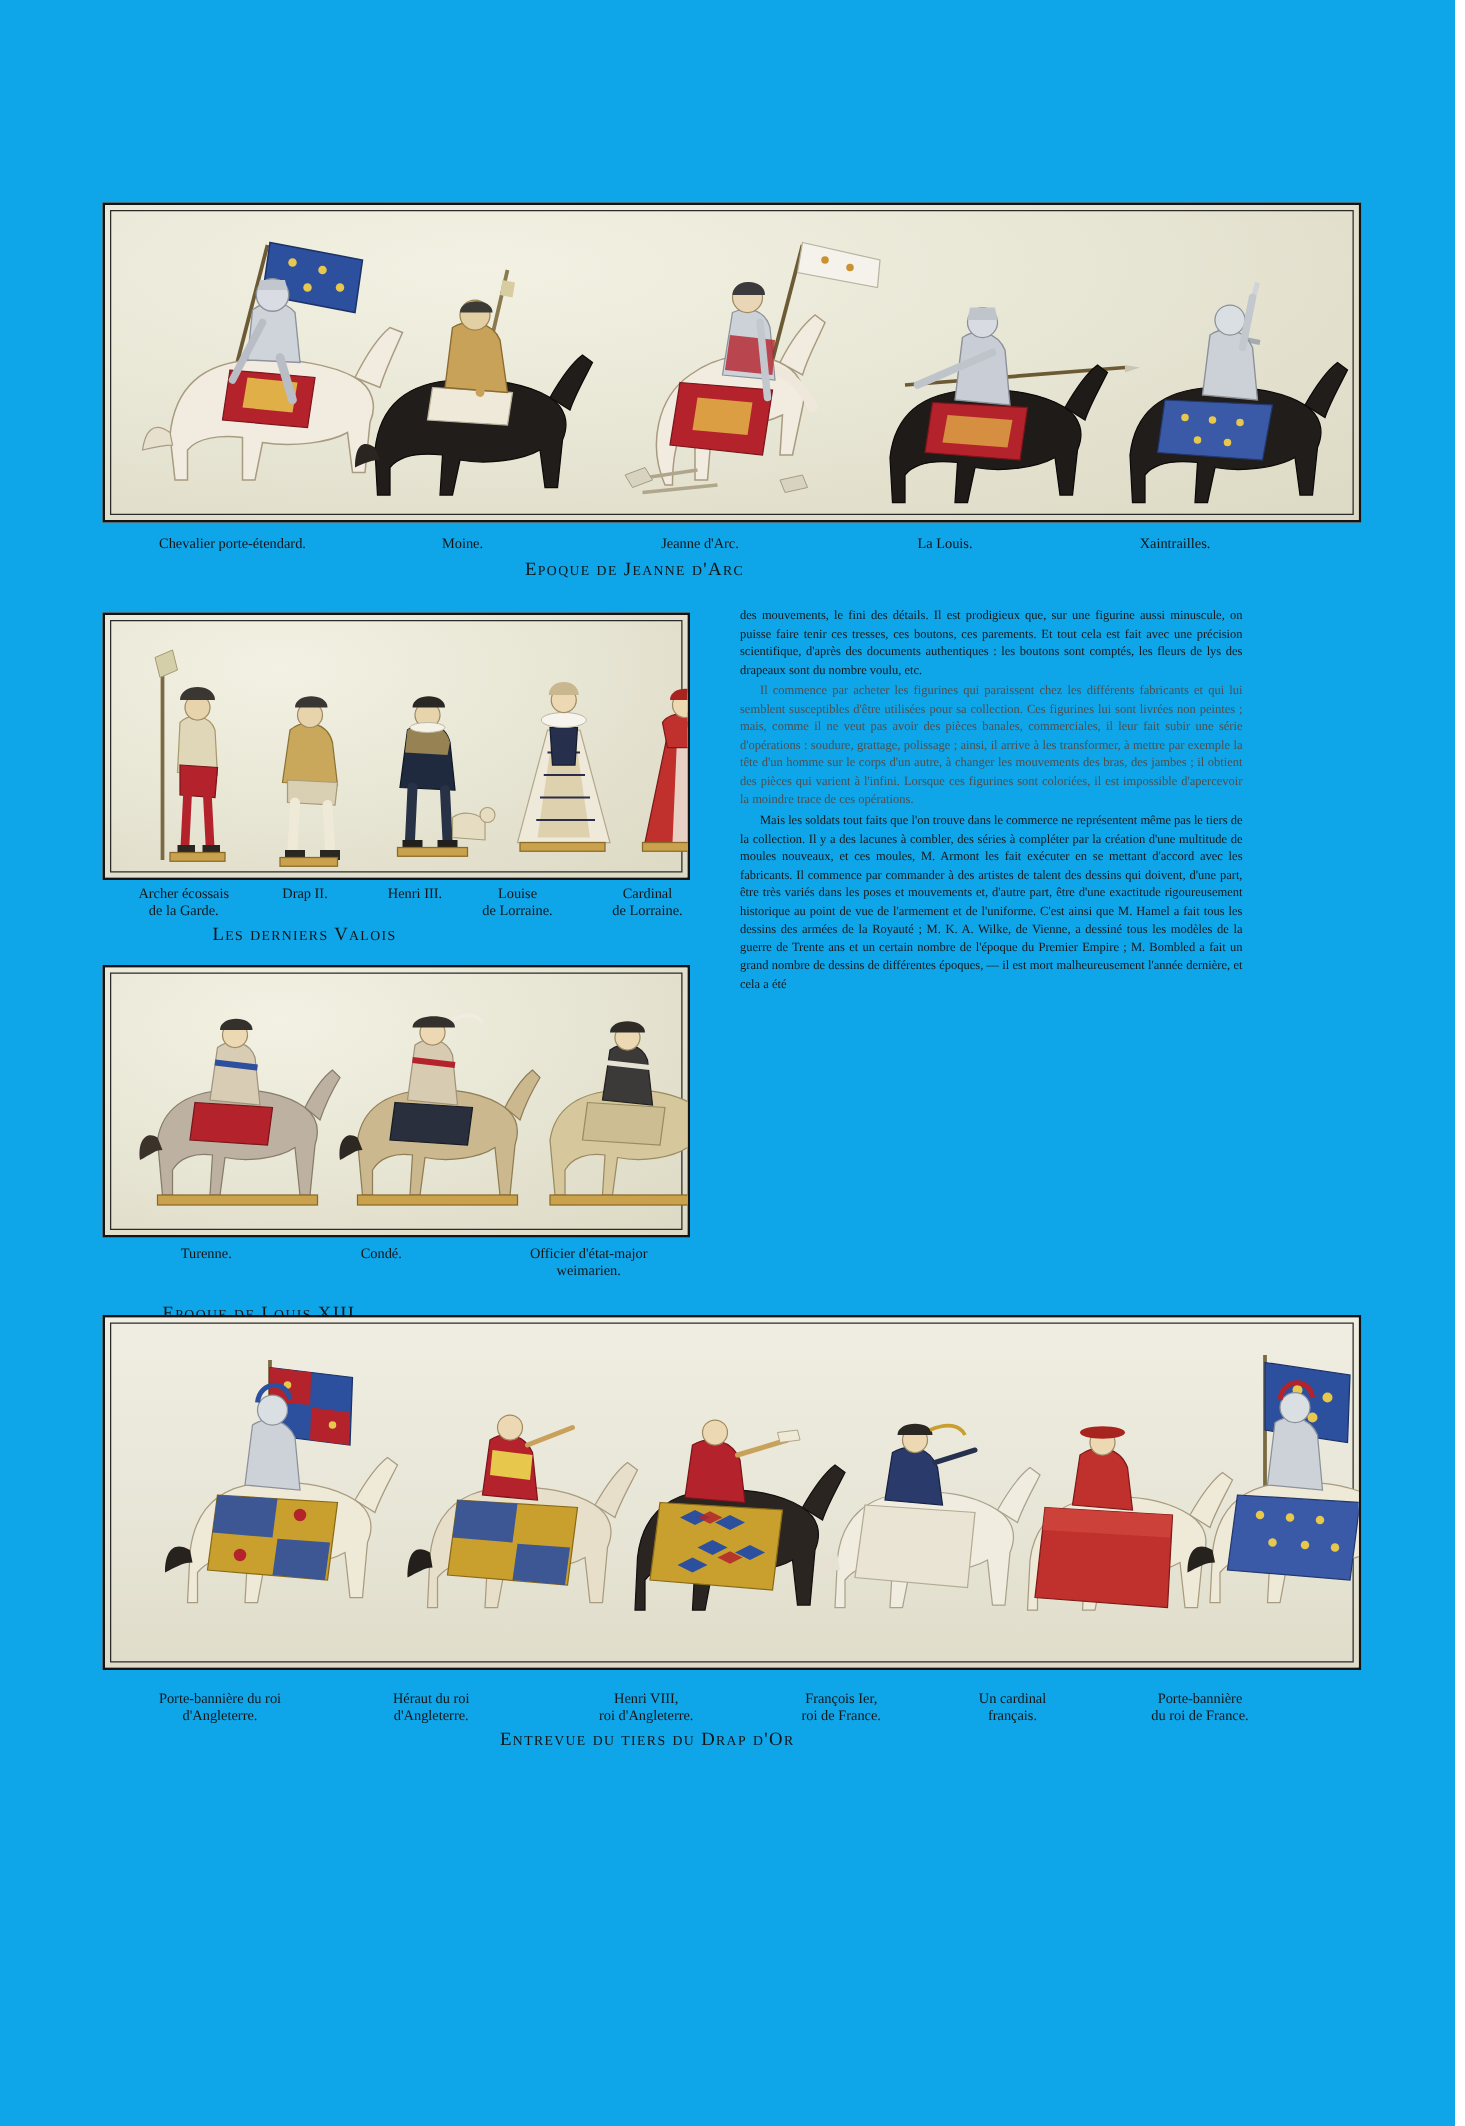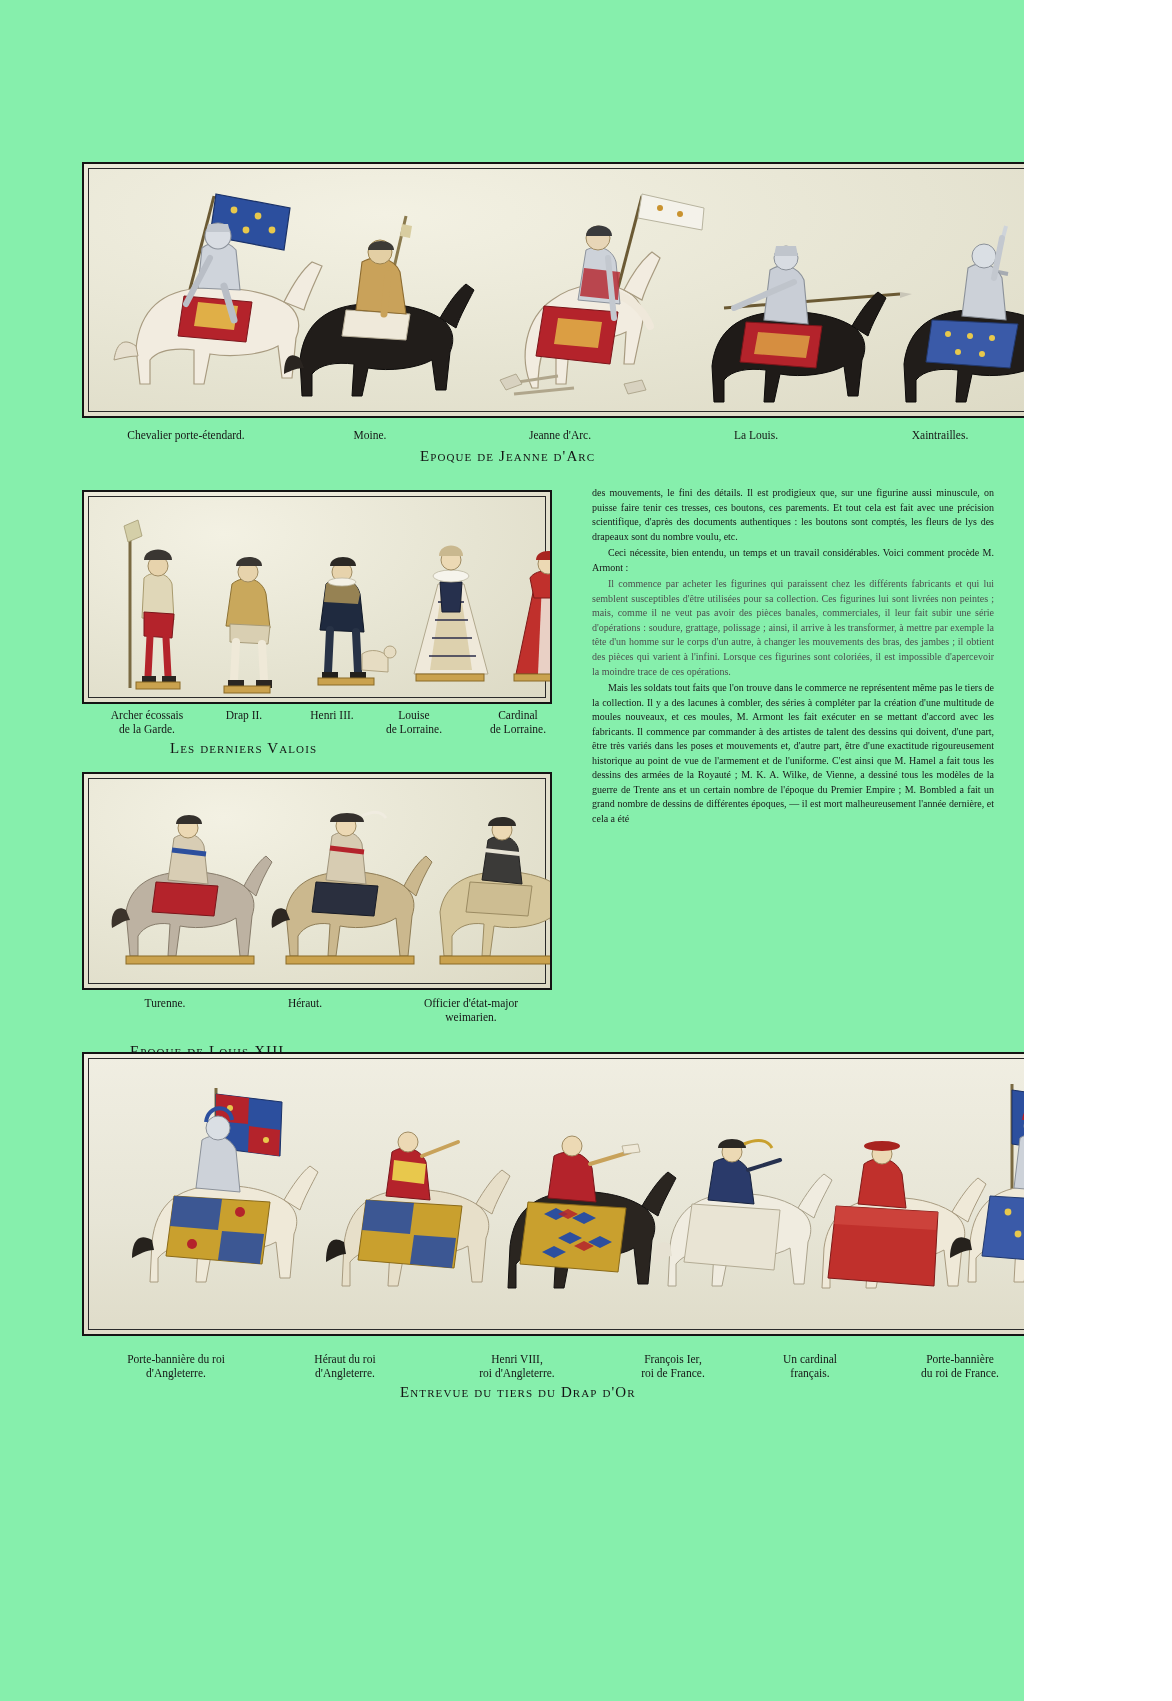--- a/index.html
+++ b/index.html
@@ -2,23 +2,23 @@
 <html><head>
 <meta charset="utf-8">
 <style>
   html, body {
     margin: 0;
     padding: 0;
     background: #ffffff;
   }
   .page {
     position: relative;
-    width: 1024px;
+    width: 1164px;
     height: 1701px;
-    background: #86efac;
+    background: #0ea5e9;
     overflow: hidden;
     font-family: "Liberation Serif", serif;
     color: #1a1a1a;
   }
 
   
   .plate {
     position: absolute;
     box-sizing: border-box;
     border: 2px solid #141414;
@@ -393,28 +393,27 @@
         <path d="M66 24 C78 16 92 20 96 32 L100 68 L60 64 Z" fill="#3b3a38" stroke="#222120" stroke-width="1"></path>
         <path d="M62 34 L98 38" stroke="#e6e2d4" stroke-width="4"></path>
         <circle cx="80" cy="14" r="10" fill="#ecd9b4" stroke="#a08c63" stroke-width="1"></circle>
         <path d="M66 10 C66 -2 94 -2 94 10 Z" fill="#2f2c28"></path>
         <rect x="18" y="140" width="130" height="8" fill="#caa24e" stroke="#8a6a26" stroke-width="1"></rect>
       </svg>
     </div>
   </div>
 
   <div class="cap" style="left:110px; top:996px; width:110px;">Turenne.</div>
-  <div class="cap" style="left:250px; top:996px; width:110px;">Héraut.</div>
+  <div class="cap" style="left:250px; top:996px; width:110px;">Condé.</div>
   <div class="cap" style="left:396px; top:996px; width:150px;">Officier d'état-major
 weimarien.</div>
   <div class="plate-title" style="left:130px; top:1026px; width:300px;margin-top:17px;">Epoque de Louis XIII</div>
 
   <div class="textcol">
     <p class="first">des mouvements, le fini des détails. Il est prodigieux que, sur une figurine aussi minuscule, on puisse faire tenir ces tresses, ces boutons, ces parements. Et tout cela est fait avec une précision scientifique, d'après des documents authentiques : les boutons sont comptés, les fleurs de lys des drapeaux sont du nombre voulu, etc.</p>
-    <p>Ceci nécessite, bien entendu, un temps et un travail considérables. Voici comment procède M. Armont :</p>
     <p class="faded">Il commence par acheter les figurines qui paraissent chez les différents fabricants et qui lui semblent susceptibles d'être utilisées pour sa collection. Ces figurines lui sont livrées non peintes ; mais, comme il ne veut pas avoir des pièces banales, commerciales, il leur fait subir une série d'opérations : soudure, grattage, polissage ; ainsi, il arrive à les transformer, à mettre par exemple la tête d'un homme sur le corps d'un autre, à changer les mouvements des bras, des jambes ; il obtient des pièces qui varient à l'infini. Lorsque ces figurines sont coloriées, il est impossible d'apercevoir la moindre trace de ces opérations.</p>
     <p>Mais les soldats tout faits que l'on trouve dans le commerce ne représentent même pas le tiers de la collection. Il y a des lacunes à combler, des séries à compléter par la création d'une multitude de moules nouveaux, et ces moules, M. Armont les fait exécuter en se mettant d'accord avec les fabricants. Il commence par commander à des artistes de talent des dessins qui doivent, d'une part, être très variés dans les poses et mouvements et, d'autre part, être d'une exactitude rigoureusement historique au point de vue de l'armement et de l'uniforme. C'est ainsi que M. Hamel a fait tous les dessins des armées de la Royauté ; M. K. A. Wilke, de Vienne, a dessiné tous les modèles de la guerre de Trente ans et un certain nombre de l'époque du Premier Empire ; M. Bombled a fait un grand nombre de dessins de différentes époques, — il est mort malheureusement l'année dernière, et cela a été</p>
   </div>
 
   <div class="plate" style="left:82px; top:1052px; width:1007px; height:284px;">
     <div class="wash" style="background: linear-gradient(180deg,#f0eee2 0%,#e7e5d6 60%,#dfdcc9 100%);"></div>
     <div class="inner-rule"></div>
 
     <div class="fig" style="left:46px; top:28px;">
       <svg width="190" height="230" viewBox="0 0 190 230">

